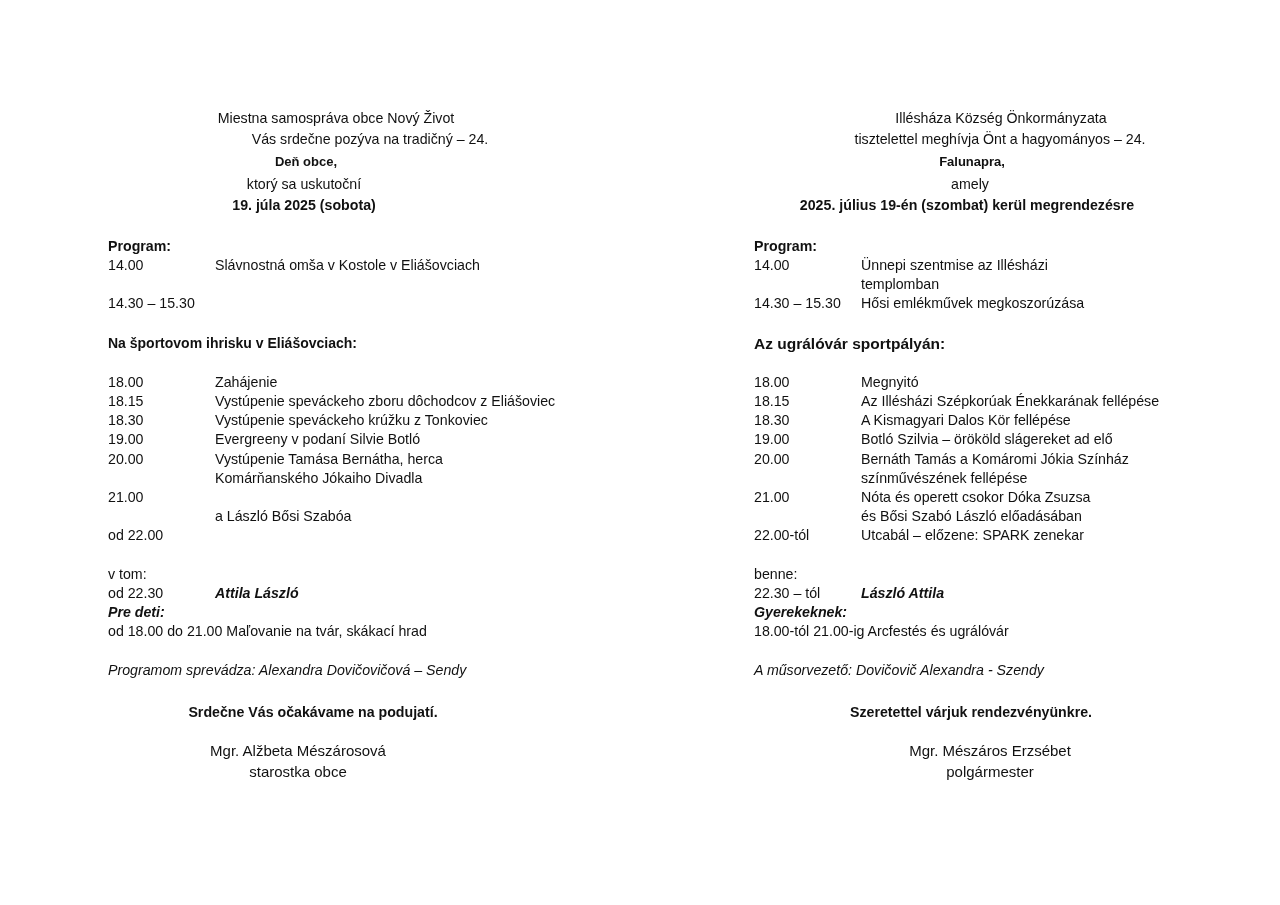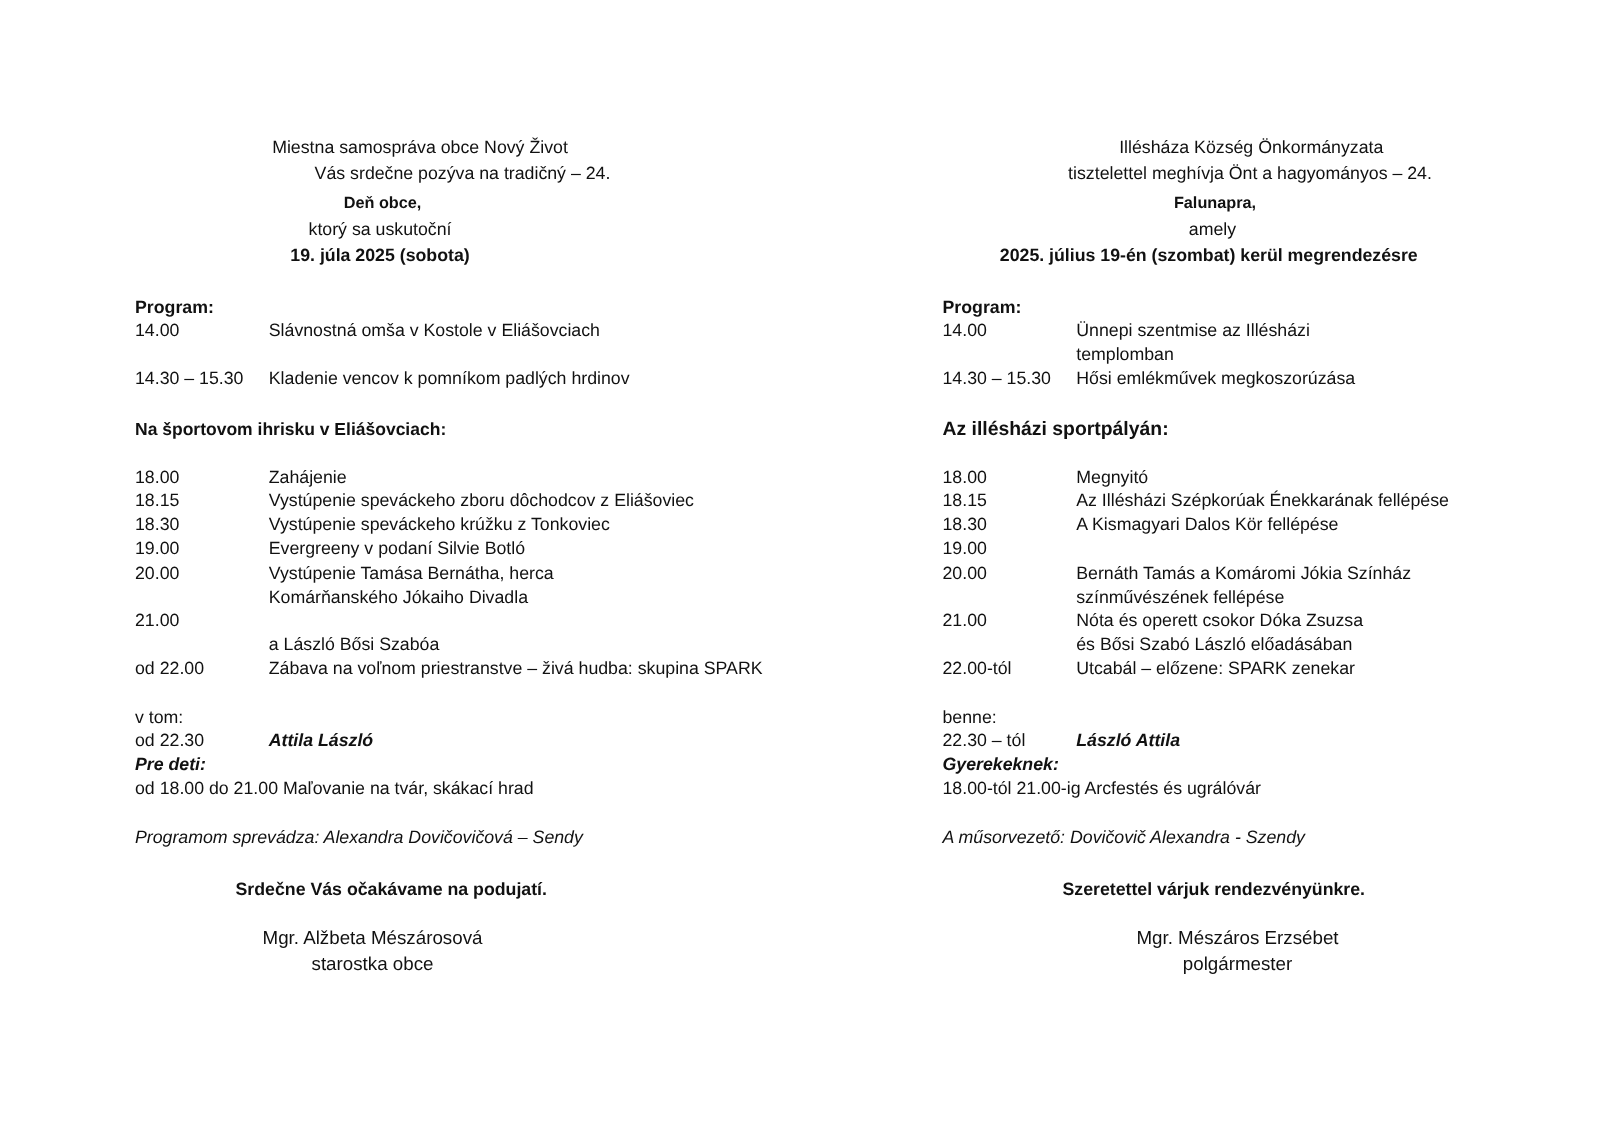--- a/index.html
+++ b/index.html
@@ -27,21 +27,20 @@
   <div class="line center" style="left:196px; top:175px;">ktorý sa uskutoční</div>
   <div class="line center b" style="left:196px; top:196px;">19. júla 2025 (sobota)</div>
 
   <div class="line b" style="left:0; top:237px;">Program:</div>
   <div class="row" style="top:256px;">
     <span class="time">14.00</span>
     <span class="desc">Slávnostná omša v Kostole v Eliášovciach</span>
   </div>
   <div class="row" style="top:294px;">
     <span class="time">14.30 – 15.30</span>
-    <span class="desc">Kladenie vencov k pomníkom padlých hrdinov</span>
   </div>
 
   <div class="line b" style="left:0; top:334px; font-size:14px;text-align:right;">Na športovom ihrisku v Eliášovciach:</div>
 
   <div class="row" style="top:373px;">
     <span class="time">18.00</span>
     <span class="desc">Zahájenie</span>
   </div>
   <div class="row" style="top:392px;">
     <span class="time">18.15</span>
@@ -63,21 +62,20 @@
     <span class="desc">Komárňanského Jókaiho Divadla</span>
   </div>
   <div class="row" style="top:488px;">
     <span class="time">21.00</span>
   </div>
   <div class="row" style="top:507px;">
     <span class="desc">a László Bősi Szabóa</span>
   </div>
   <div class="row" style="top:526px;">
     <span class="time">od 22.00</span>
-    <span class="desc">Zábava na voľnom priestranstve – živá hudba: skupina SPARK</span>
   </div>
 
   <div class="line" style="left:0; top:565px;">v tom:</div>
   <div class="row" style="top:584px;">
     <span class="time">od 22.30</span>
     <span class="desc b i">Attila László</span>
   </div>
   <div class="line b i" style="left:0; top:603px;">Pre deti:</div>
   <div class="line" style="left:0; top:622px;">od 18.00 do 21.00 Maľovanie na tvár, skákací hrad</div>
 
@@ -101,36 +99,37 @@
     <span class="desc">Ünnepi szentmise az Illésházi</span>
   </div>
   <div class="row" style="top:275px;">
     <span class="desc">templomban</span>
   </div>
   <div class="row" style="top:294px;">
     <span class="time">14.30 – 15.30</span>
     <span class="desc">Hősi emlékművek megkoszorúzása</span>
   </div>
 
-  <div class="line b" style="left:0; top:334px; font-size:15.5px;">Az illésházi sportpályán:</div>
+  <div class="line b" style="left:0; top:334px; font-size:15.5px;">Az ugrálóvár sportpályán:</div>
 
   <div class="row" style="top:373px;">
     <span class="time">18.00</span>
     <span class="desc">Megnyitó</span>
   </div>
   <div class="row" style="top:392px;">
     <span class="time">18.15</span>
     <span class="desc">Az Illésházi Szépkorúak Énekkarának fellépése</span>
   </div>
   <div class="row" style="top:411px;">
     <span class="time">18.30</span>
     <span class="desc">A Kismagyari Dalos Kör fellépése</span>
   </div>
   <div class="row" style="top:430px;">
     <span class="time">19.00</span>
+    <span class="desc">Botló Szilvia – örököld slágereket ad elő</span>
   </div>
   <div class="row" style="top:450px;">
     <span class="time">20.00</span>
     <span class="desc">Bernáth Tamás a Komáromi Jókia Színház</span>
   </div>
   <div class="row" style="top:469px;">
     <span class="desc">színművészének fellépése</span>
   </div>
   <div class="row" style="top:488px;">
     <span class="time">21.00</span>

